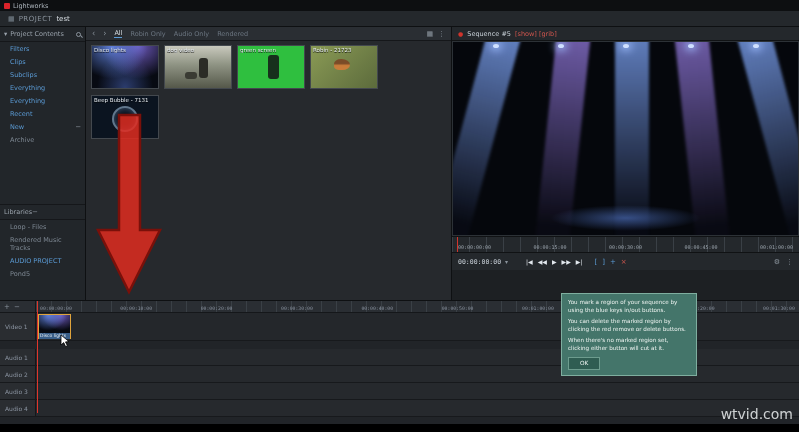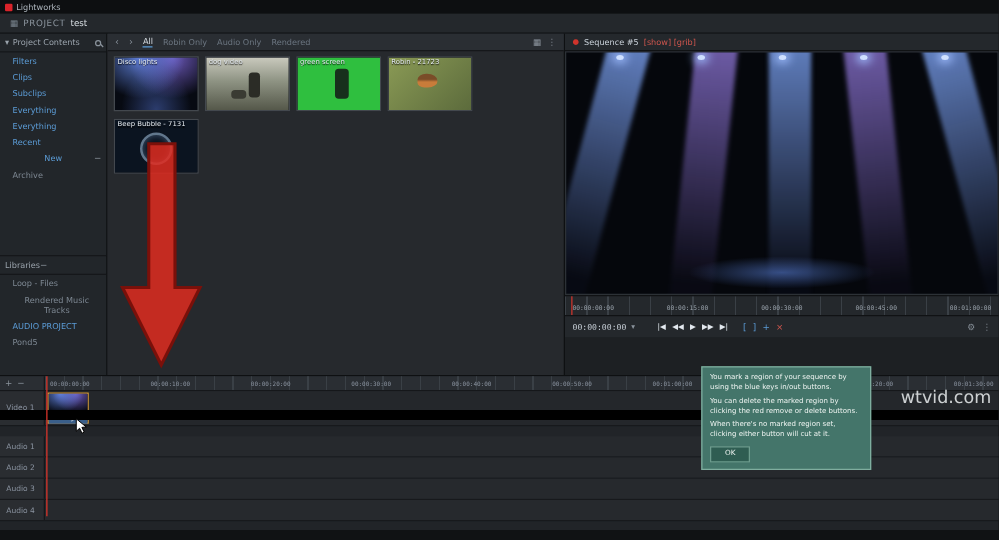--- a/index.html
+++ b/index.html
@@ -1,18 +1,18 @@
 <!DOCTYPE html>
 <html><head>
 <meta charset="utf-8">
 <style>
   * { margin:0; padding:0; box-sizing:border-box; }
   html,body { width:799px; height:432px; background:#101214; overflow:hidden;
     font-family:"DejaVu Sans", sans-serif; color:#c6cdd4; }
-  .app { position:relative; width:799px; height:336px; background:#1d2023;text-decoration:underline; }
+  .app { position:relative; width:799px; height:432px; background:#1d2023;text-decoration:underline; }
 
   
   .titlebar { position:absolute; top:0; left:0; right:0; height:11px; background:#0d0f11;
     display:flex; align-items:center; padding:0 4px; gap:3px; }
   .logo { width:6px; height:6px; background:#d9232a; border-radius:1px; }
   .titlebar .t { font-size:6.5px; color:#aeb6bd; }
 
   
   .menubar { position:absolute; top:11px; left:0; right:0; height:16px; background:#24282c;
     border-bottom:1px solid #0e1012; display:flex; align-items:center; padding:0 8px; }
@@ -27,21 +27,21 @@
   
   .main { position:absolute; top:27px; left:0; right:0; height:273px; display:flex; }
 
   
   .sidebar { width:86px; background:#22262a; border-right:1px solid #0e1012; font-size:6.5px; }
   .side-head { display:flex; align-items:center; gap:3px; padding:3px 4px; color:#9aa3ac; border-bottom:1px solid #15171a; }
   .side-head .grow { flex:1; }
   .mag { width:5px; height:5px; border:1px solid #8a939c; border-radius:50%; position:relative; }
   .mag::after { content:""; position:absolute; width:3px; height:1px; background:#8a939c;
     right:-3px; bottom:-1px; transform:rotate(45deg); }
-  .side-item { padding:2.5px 4px 2.5px 10px; color:#5b9bd5; display:flex; align-items:center;text-align:center; }
+  .side-item { padding:2.5px 4px 2.5px 10px; color:#5b9bd5; display:flex; align-items:center; }
   .side-item.dim { color:#7d8792; }
   .side-item .grow { flex:1; }
   .minus { color:#8a939c; font-size:7px; }
   .lib-head { margin-top:58px; display:flex; align-items:center; padding:3px 4px; color:#9aa3ac; border-top:1px solid #15171a; border-bottom:1px solid #15171a; }
 
   
   .bin { flex:1; background:#26292d; display:flex; flex-direction:column; border-right:1px solid #0e1012; }
   .bin-tabs { height:14px; background:#2a2e33; border-bottom:1px solid #15171a; display:flex; align-items:center; gap:8px; padding:0 6px; font-size:6.5px; }
   .bin-arrow { color:#8a939c; font-size:8px; }
   .bin-tab { color:#6b7580; }

